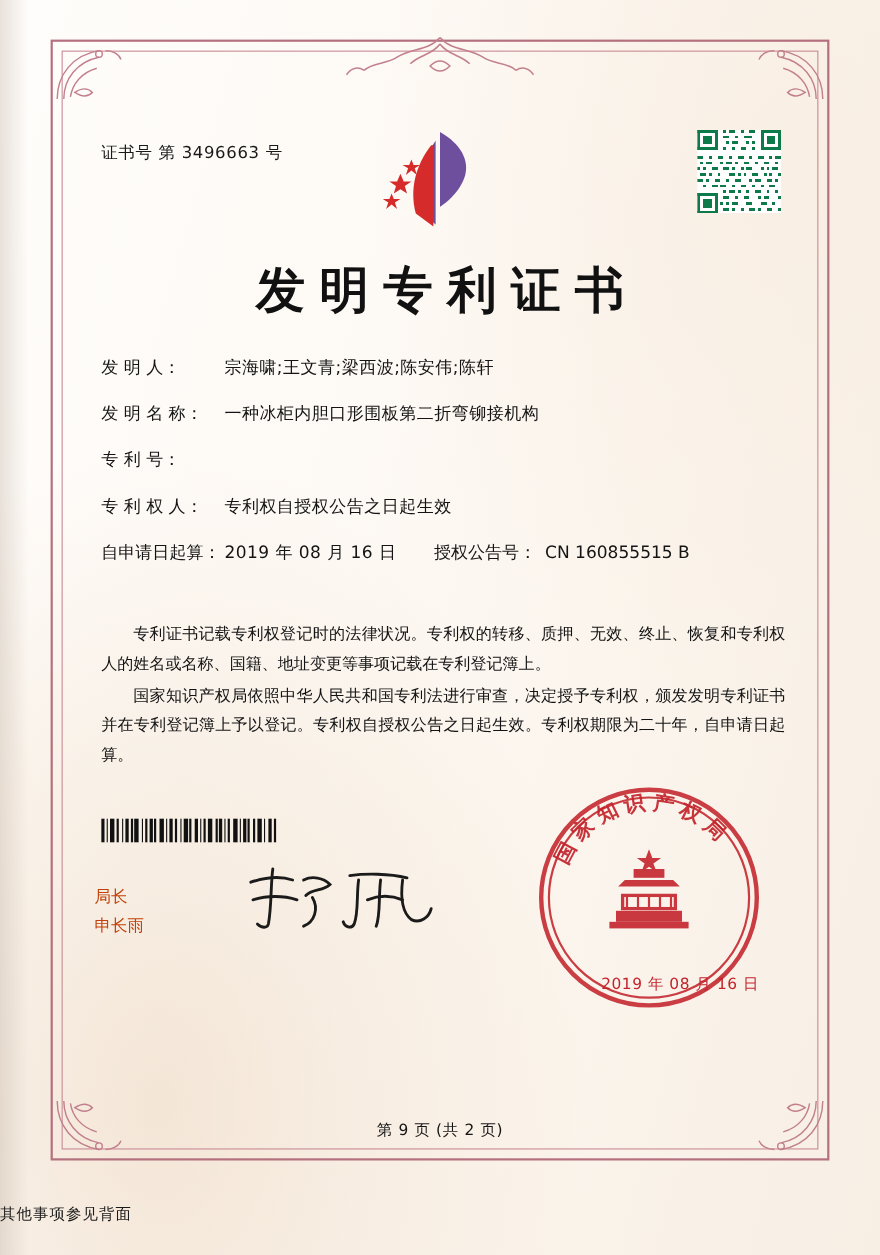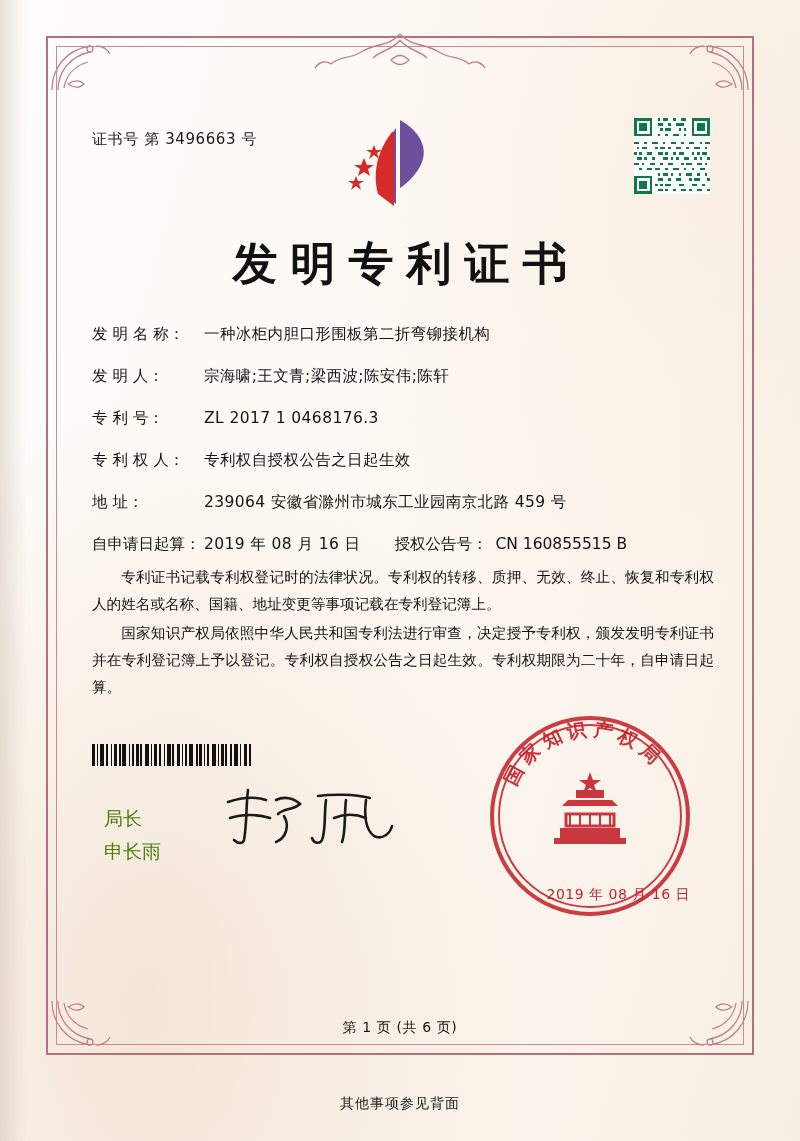--- a/index.html
+++ b/index.html
@@ -171,24 +171,24 @@
   }
   .barcode i {
     display: block;
     background: #111;
     height: 100%;
   }
 
   
   .sig-block {
     position: absolute;
-    left: 18px;
+    left: 0;
     top: 706px;
-    font-size: 19px;
-    color: #4d7c0f;
+    font-size: 15px;
+    color: #c2410c;
     line-height: 1.75;
   }
   .signature-img {
     position: absolute;
     left: 128px;
     top: 686px;
     width: 200px;
     height: 70px;
     color: #1b1b1b;
   }
@@ -220,21 +220,21 @@
     text-align: center;
     font-size: 14px;
     color: #151515;
     letter-spacing: 0.6px;
   }
 
   .footer-note {
     position: absolute;
     left: 0; right: 0;
     bottom: 28px;
-    text-align: center;
+    text-align: left;
     font-size: 14px;
     color: #1a1a1a;
     letter-spacing: 1px;
   }
 </style>
 </head>
 <body>
 
 <div class="page">
   <div class="paper-tint"></div>
@@ -430,38 +430,33 @@
             <rect x="24" y="27" width="2" height="1"></rect>
           <rect x="28" y="27" width="1" height="1"></rect>
         </g>
       </svg>
     </div>
 
     <div class="doc-title">发明专利证书</div>
 
     <div class="fields">
       <div class="field-row">
+        <span class="field-label">发 明 人：</span>
+        <span class="field-value">宗海啸;王文青;梁西波;陈安伟;陈轩</span>
+      </div>
+      <div class="field-row">
         <span class="field-label">发 明 名 称：</span>
         <span class="field-value">一种冰柜内胆口形围板第二折弯铆接机构</span>
       </div>
       <div class="field-row">
-        <span class="field-label">发 明 人：</span>
-        <span class="field-value">宗海啸;王文青;梁西波;陈安伟;陈轩</span>
-      </div>
-      <div class="field-row">
         <span class="field-label">专 利 号：</span>
-        <span class="field-value">ZL 2017 1 0468176.3</span>
       </div>
       <div class="field-row">
         <span class="field-label">专 利 权 人：</span>
         <span class="field-value">专利权自授权公告之日起生效</span>
-      </div>
-      <div class="field-row">
-        <span class="field-label addr">地        址：</span>
-        <span class="field-value">239064 安徽省滁州市城东工业园南京北路 459 号</span>
       </div>
       <div class="field-row dual">
         <span class="field-label">自申请日起算：</span>
         <span class="field-value">2019 年 08 月 16 日</span>
         <span class="secondary-label">授权公告号：</span>
         <span class="secondary-value">CN 160855515 B</span>
       </div>
     </div>
 
     <div class="paragraphs">
@@ -588,17 +583,17 @@
           <text transform="rotate(-9 106 106)" x="106" y="26" text-anchor="middle">识</text>
           <text transform="rotate(9 106 106)" x="106" y="26" text-anchor="middle">产</text>
           <text transform="rotate(26 106 106)" x="106" y="26" text-anchor="middle">权</text>
           <text transform="rotate(44 106 106)" x="106" y="26" text-anchor="middle">局</text>
         </g>
       </svg>
     </div>
 
     <div class="seal-date">2019 年 08 月 16 日</div>
 
-    <div class="page-num">第 1 页 (共 6 页)</div>
+    <div class="page-num">第 9 页 (共 2 页)</div>
   </div>
 
   <div class="footer-note">其他事项参见背面</div>
 </div>
 
 </body></html>

